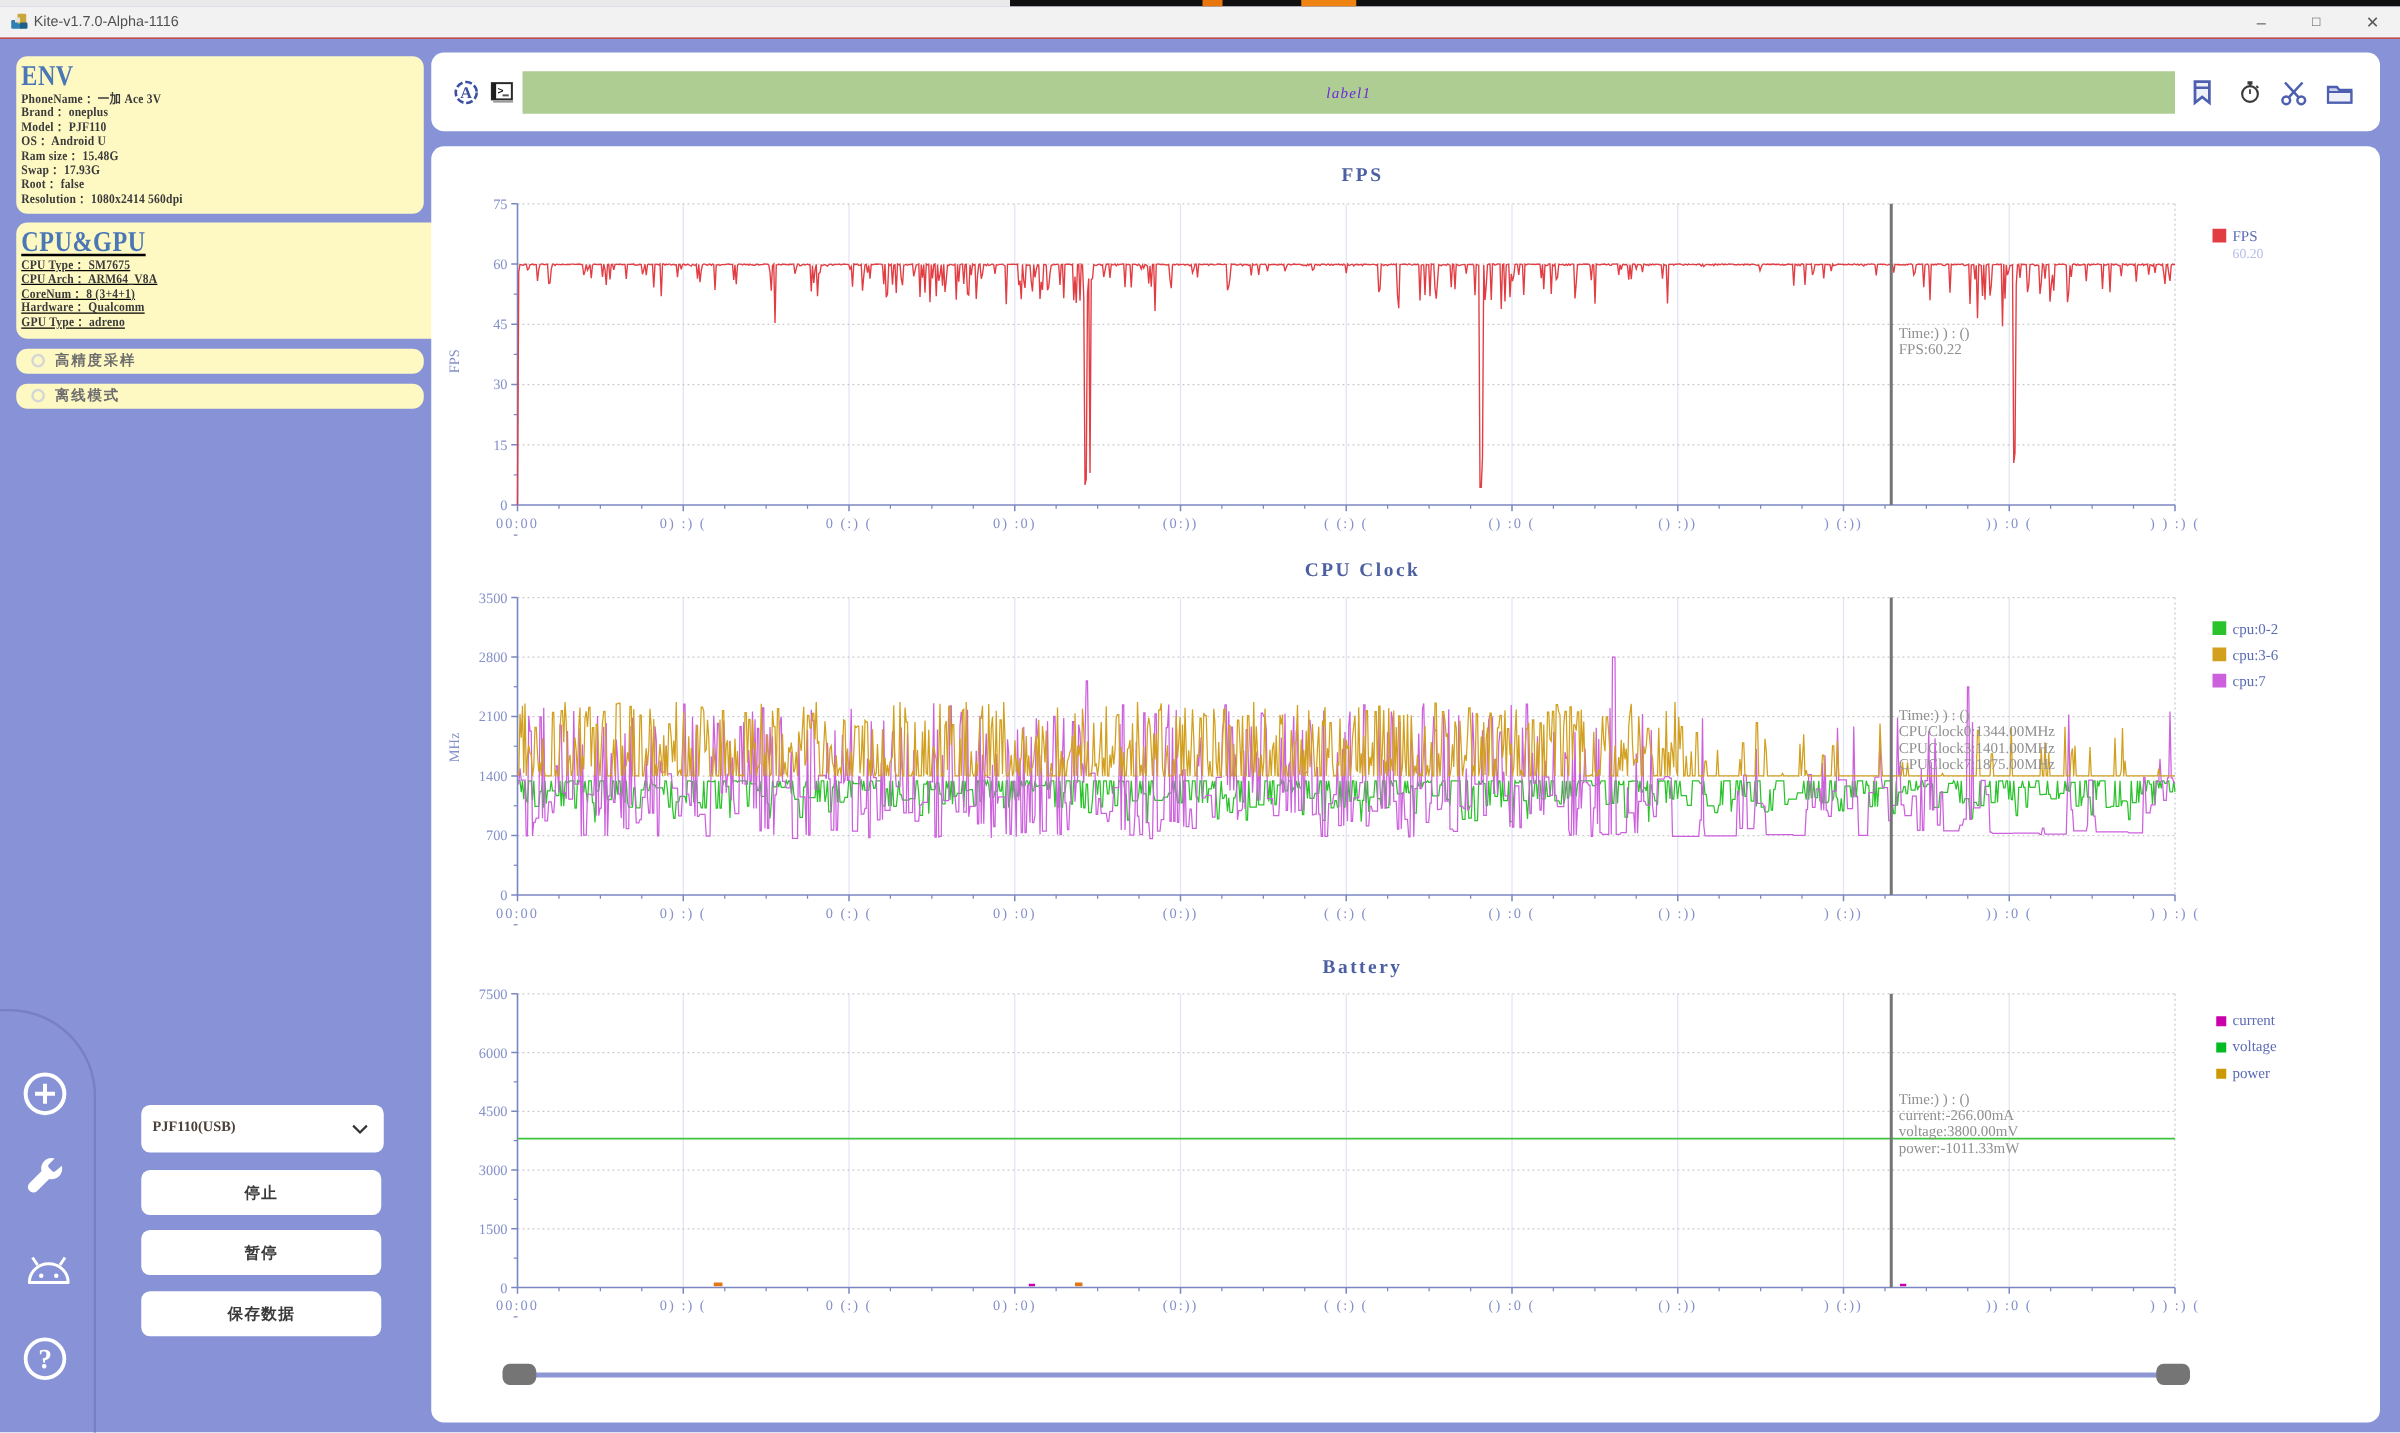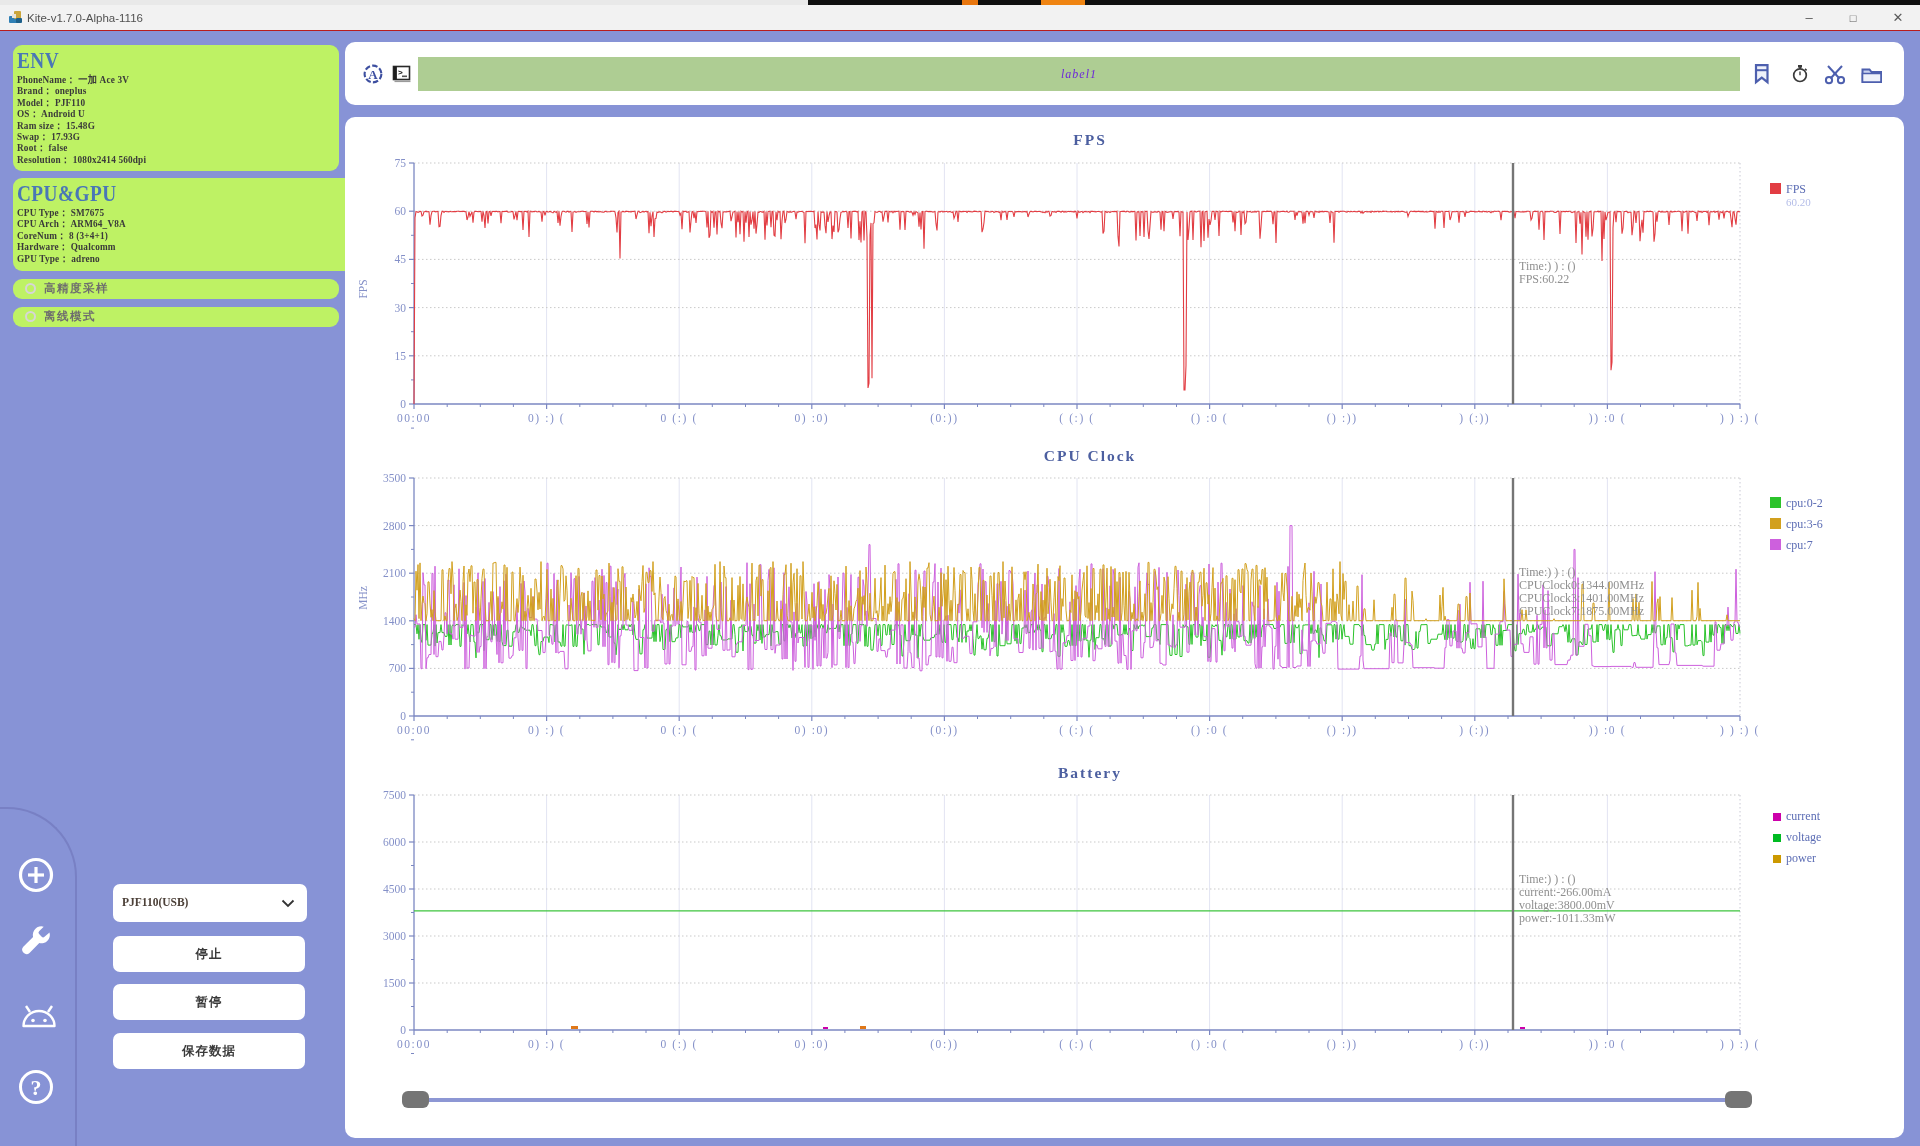--- a/index.html
+++ b/index.html
@@ -6,23 +6,23 @@
 #root { position:relative; width:1920px; height:1146px; background:#8793d6; }
 #topstrip { position:absolute; left:0; top:0; width:1920px; height:5px; background:#e9e9e9; }
 #topstrip .blk { position:absolute; left:808px; top:0; width:1112px; height:5px; background:#101010; }
 #topstrip .o1 { position:absolute; left:962px; top:0; width:16px; height:5px; background:#e8760e; }
 #topstrip .o2 { position:absolute; left:1041px; top:0; width:44px; height:5px; background:#ef8412; }
 #titlebar { position:absolute; left:0; top:5px; width:1920px; height:26px; background:#f2f2f2; border-bottom:1px solid #b91c1c; }
 #titlebar .ic { position:absolute; left:8px; top:4px; }
 #titlebar .t { position:absolute; left:27px; top:7px; font-size:11.5px; color:#515151; }
 .winbtn { position:absolute; top:0; width:14px; height:26px; color:#5a5a5a; font-size:13px; text-align:center; line-height:26px; }
 
-.panel { position:absolute; background:#bef264; border-radius:9px; }
+.panel { position:absolute; background:#fef9c3; border-radius:9px; }
 #env { left:13px; top:45px; width:326px; height:126px; }
-#cpugpu { left:13px; top:178px; width:358px; height:93px; }
+#cpugpu { left:13px; top:178px; width:358px; height:93px;text-decoration:underline; }
 .bigtitle { font-family:"Liberation Serif",serif; font-weight:bold; color:#4a77b6; font-size:23px; line-height:25px; margin:3px 0 1px 4px; letter-spacing:0.5px; transform:scaleX(0.84); transform-origin:0 50%; width:200px; }
 .body { font-family:"Liberation Serif",serif; font-size:10.5px; font-weight:bold; color:#3a3a3a; line-height:11.4px; margin-left:4px; letter-spacing:0.2px; transform:scaleX(0.88); transform-origin:0 0; width:360px; }
 #chk1 { left:13px; top:279px; width:326px; height:20px; }
 #chk2 { left:13px; top:307px; width:326px; height:20px; }
 .chk .circ { position:absolute; left:12px; top:4px; width:11px; height:11px; border:2px solid #d6d6d6; border-radius:50%; }
 .chk .lbl { position:absolute; left:31px; top:2px; font-family:"Liberation Serif",serif; font-size:11.5px; font-weight:bold; color:#6e6e6e; letter-spacing:1.5px;text-align:right; }
 
 #iconbar { position:absolute; left:-2px; top:807px; width:79px; height:341px; border:2px solid #7880c4; border-bottom:none; border-left:none; border-top-right-radius:70px; }
 #iconbar svg { position:absolute; left:18px; }
 

